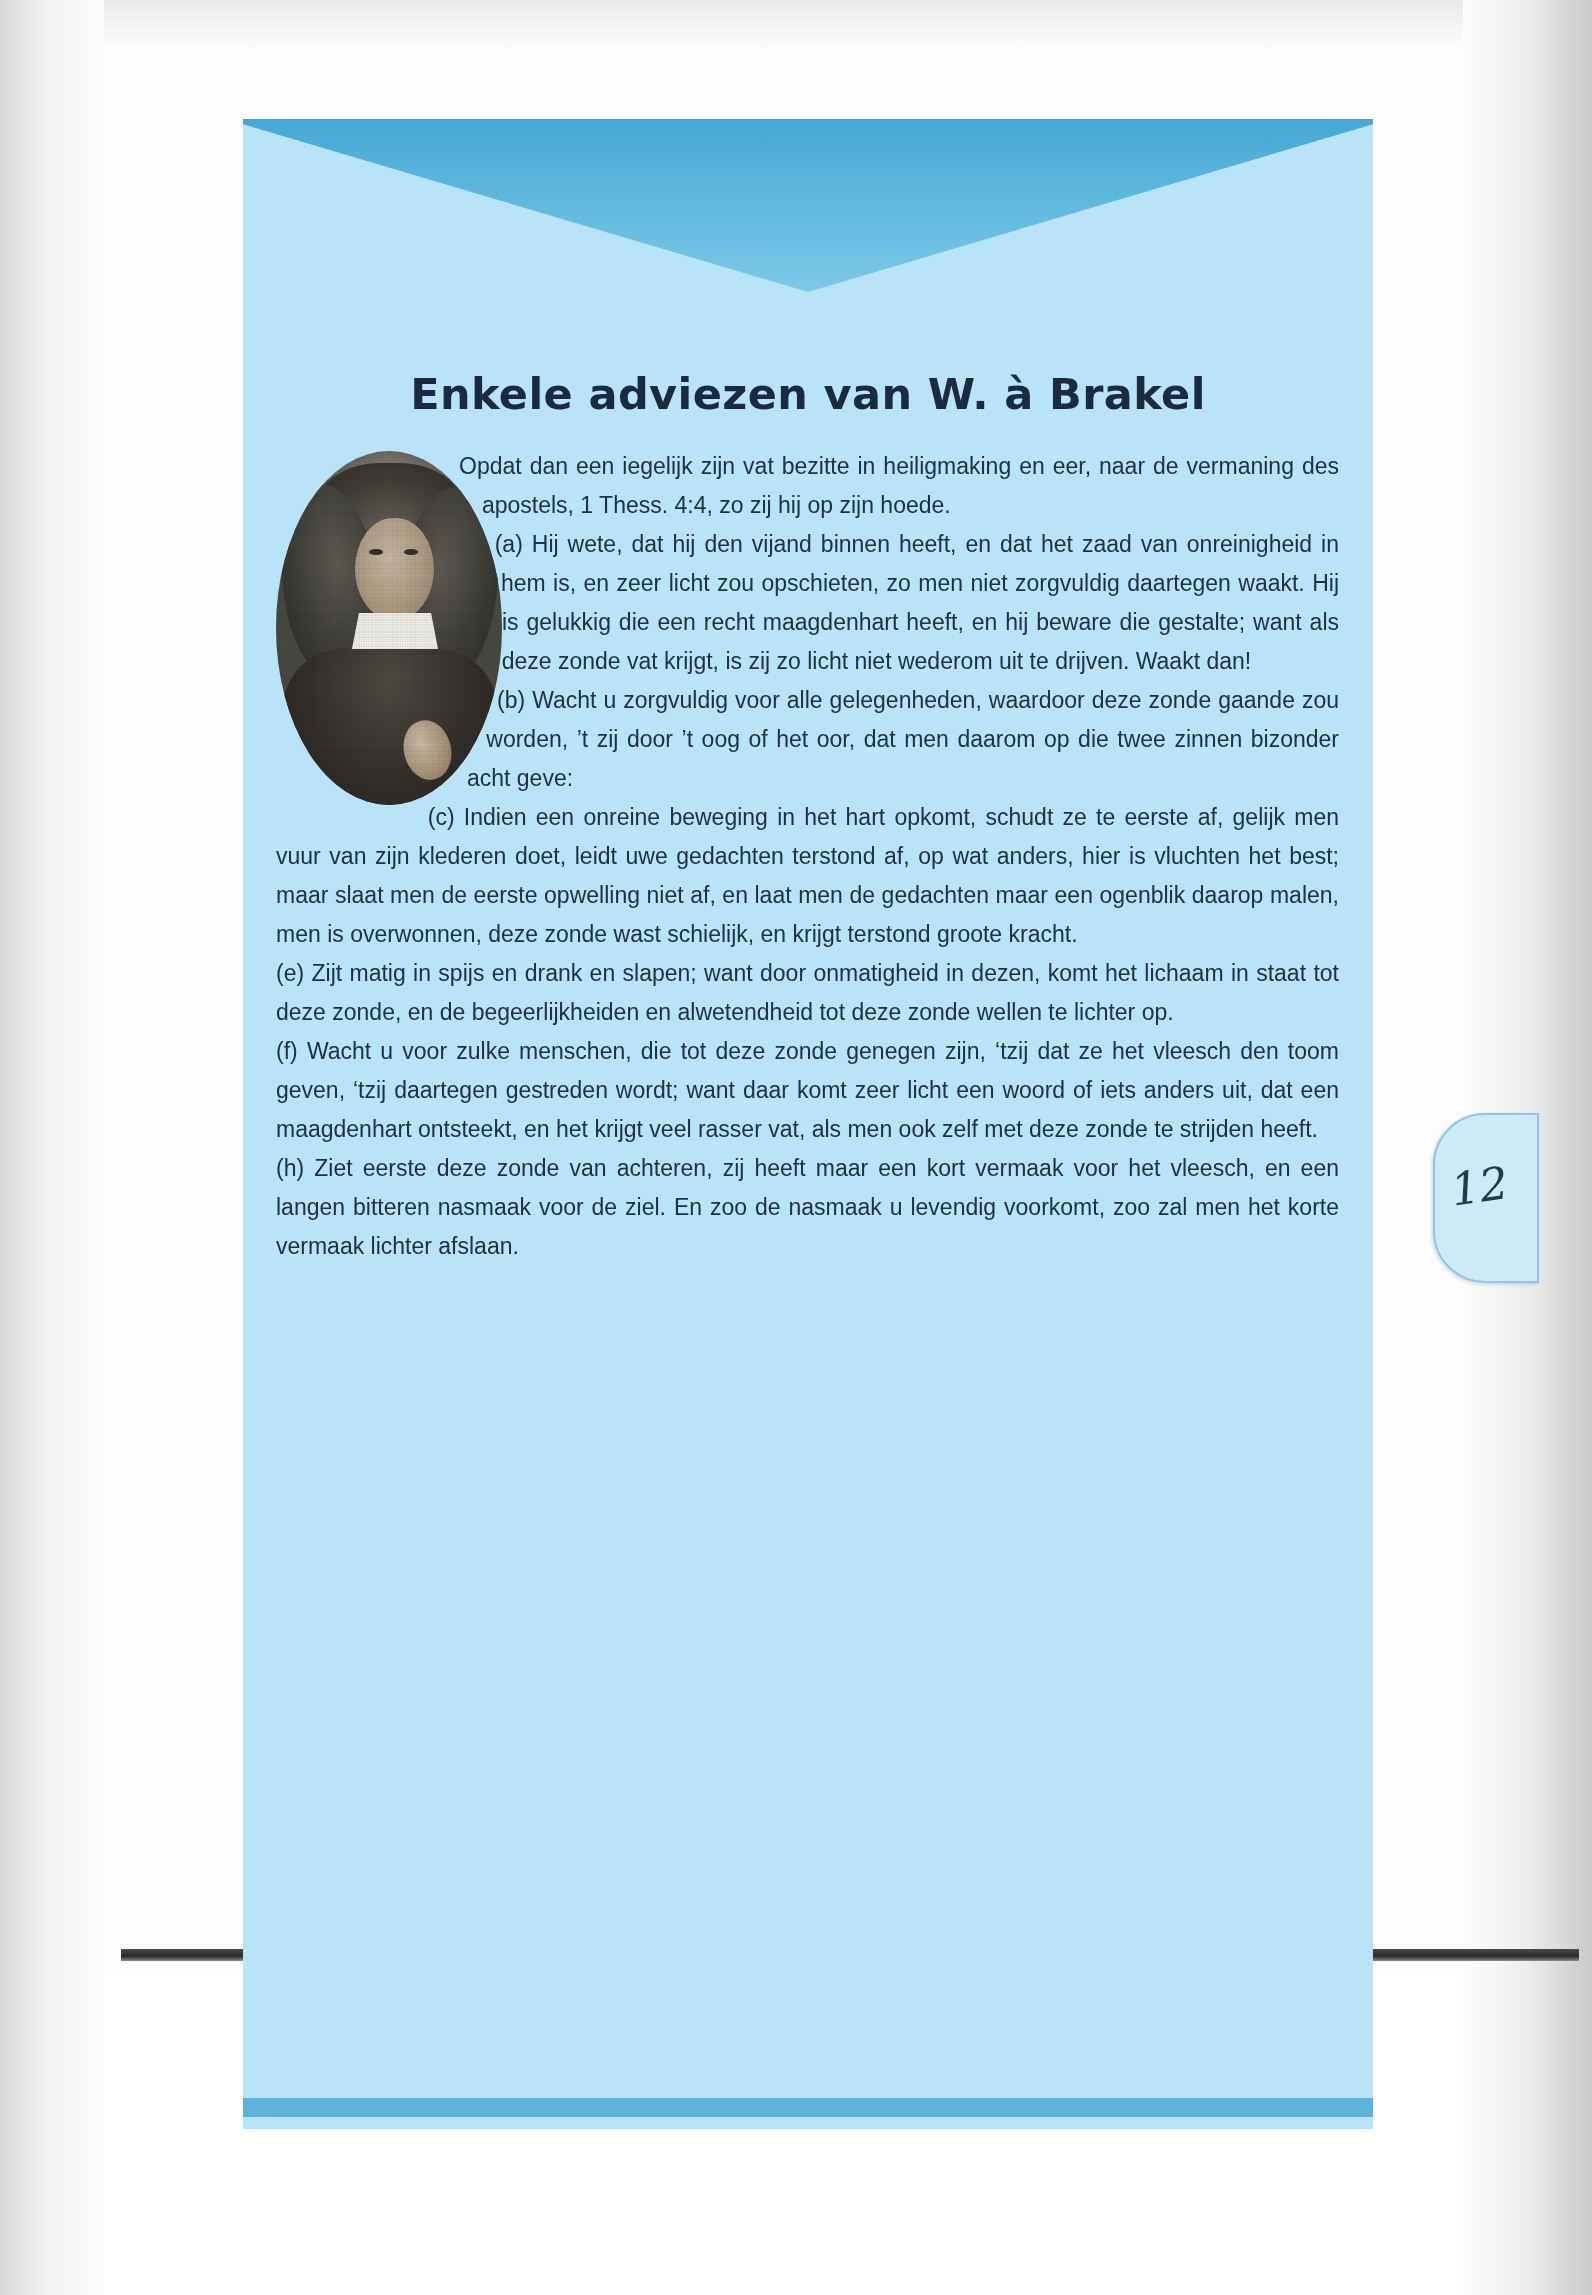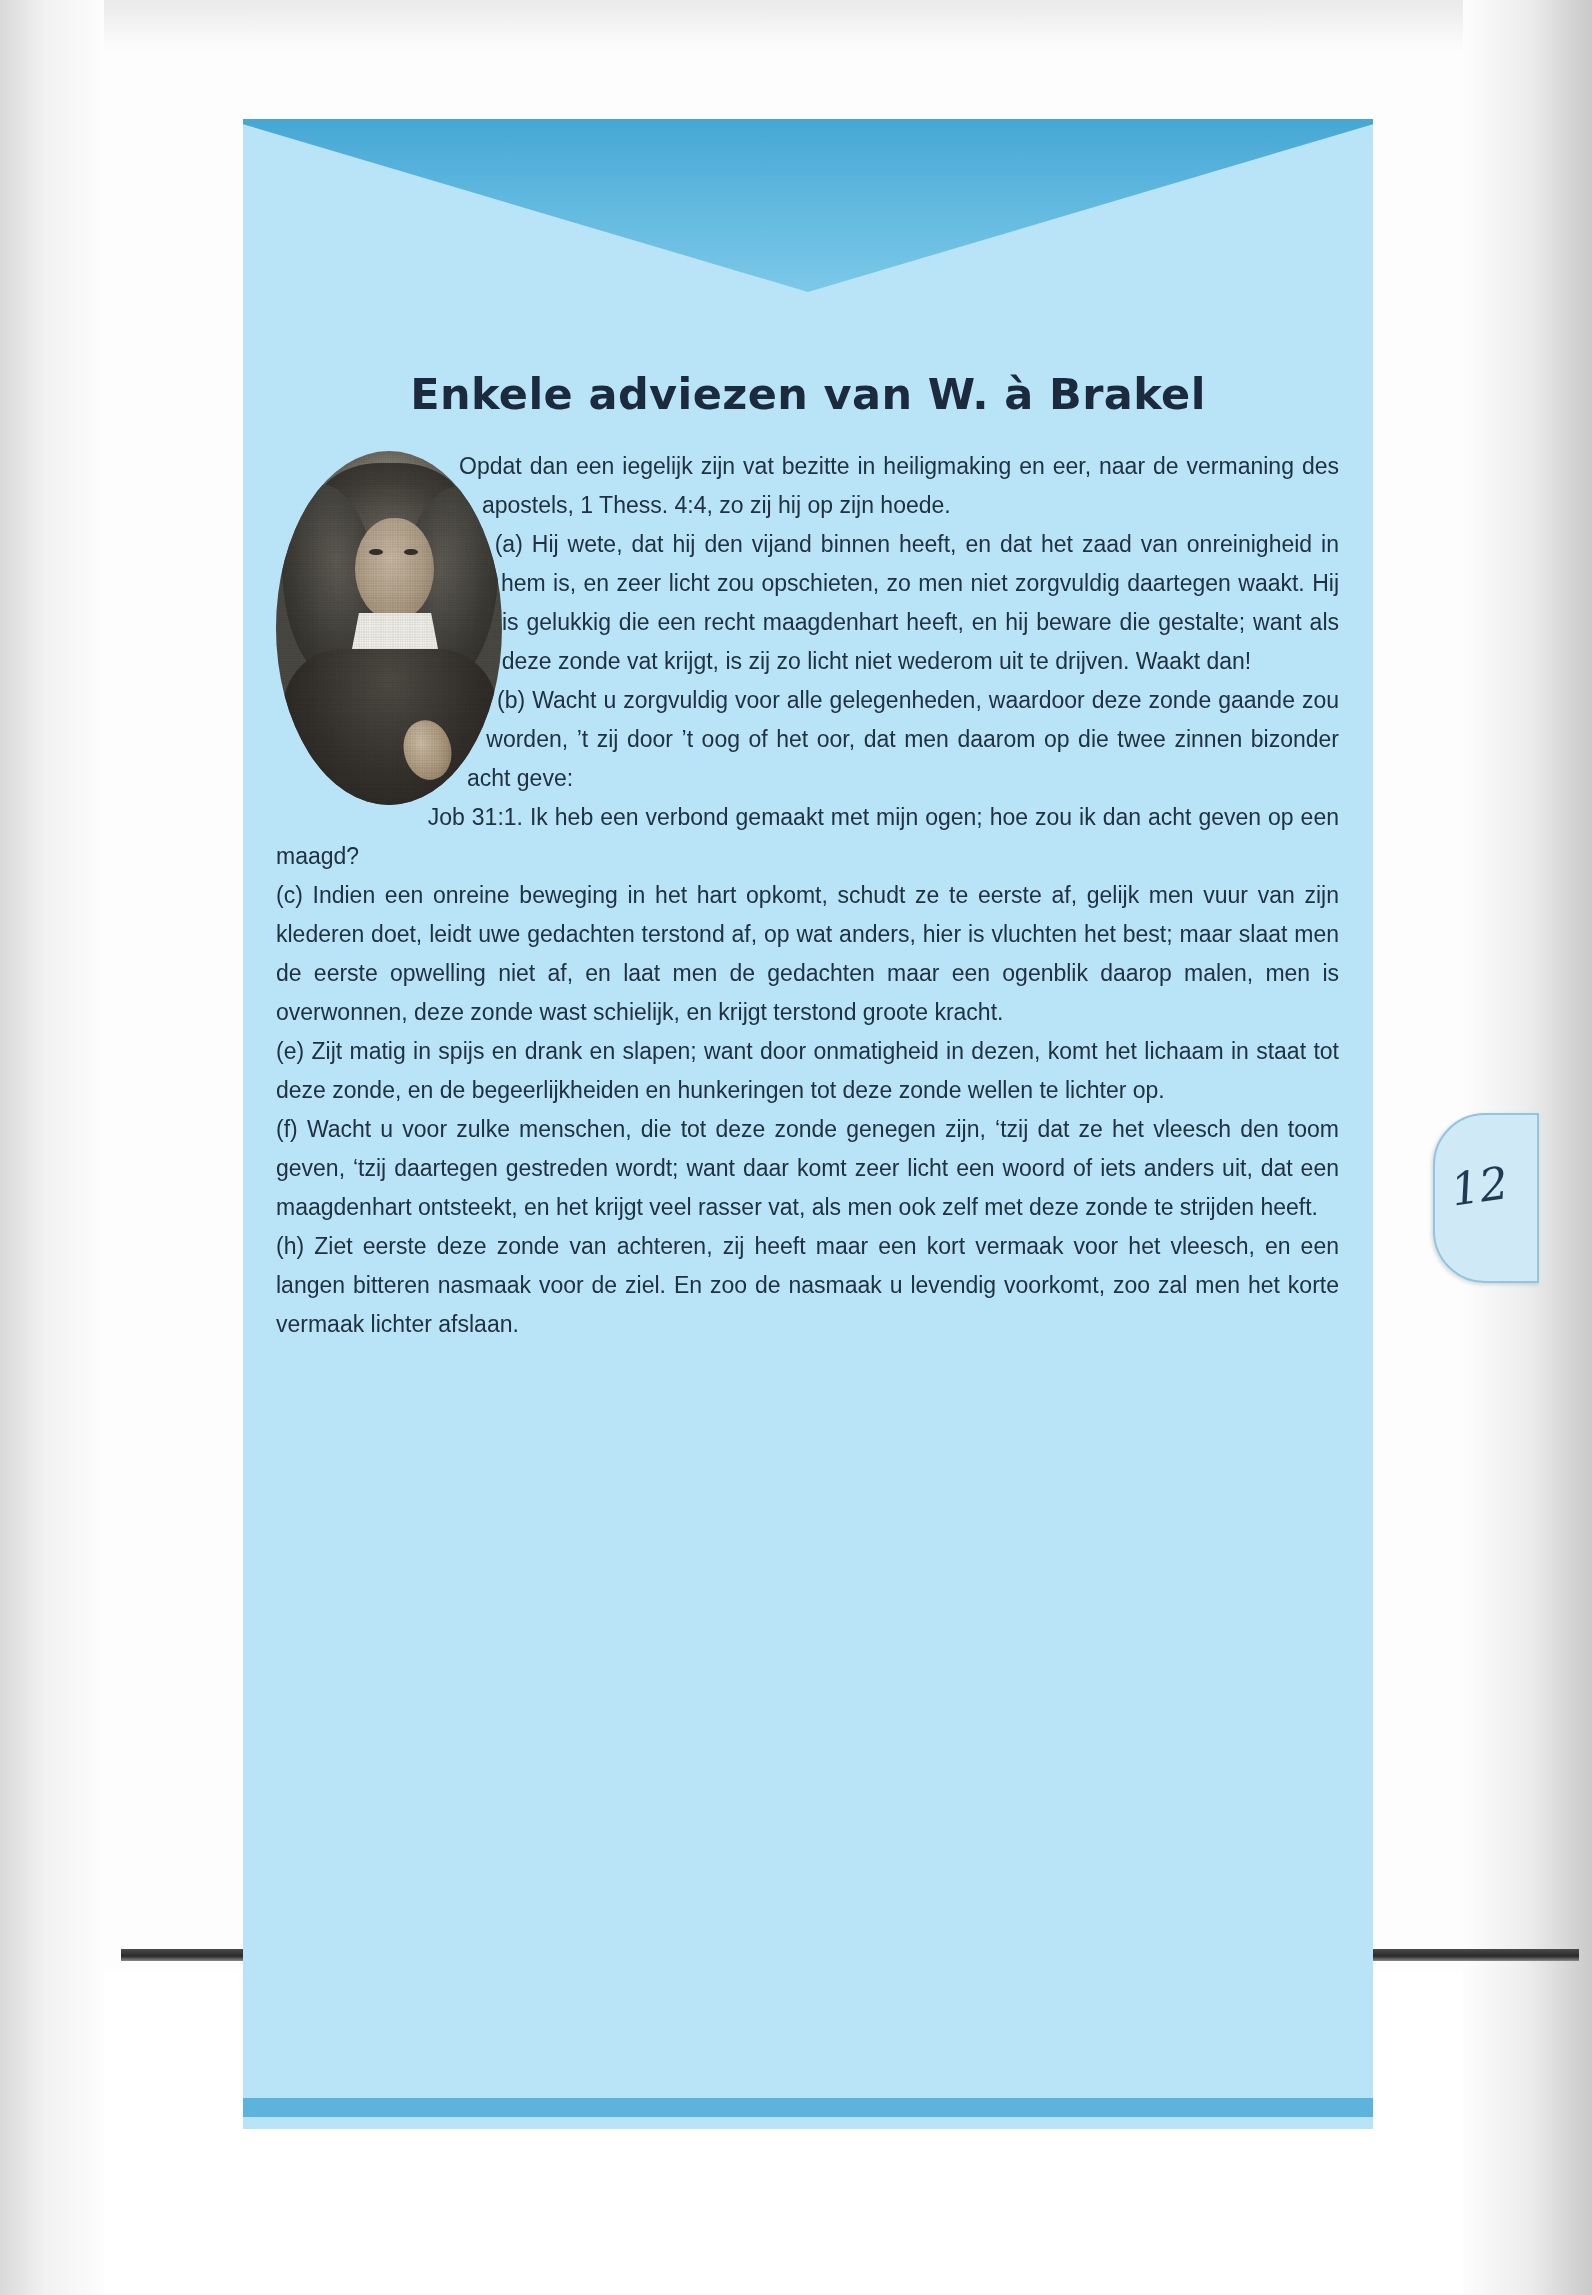--- a/index.html
+++ b/index.html
@@ -265,23 +265,22 @@
           <div class="portrait-collar"></div>
           <div class="portrait-body"></div>
           <div class="portrait-hand"></div>
           <div class="portrait-noise"></div>
         </div>
       </div>
 
       <p>Opdat dan een iegelijk zijn vat bezitte in heiligmaking en eer, naar de vermaning des apostels, 1 Thess. 4:4, zo zij hij op zijn hoede.</p>
       <p>(a) Hij wete, dat hij den vijand binnen heeft, en dat het zaad van onreinigheid in hem is, en zeer licht zou opschieten, zo men niet zorgvuldig daartegen waakt. Hij is gelukkig die een recht maagdenhart heeft, en hij beware die gestalte; want als deze zonde vat krijgt, is zij zo licht niet wederom uit te drijven. Waakt dan!</p>
       <p>(b) Wacht u zorgvuldig voor alle gelegenheden, waardoor deze zonde gaande zou worden, ’t zij door ’t oog of het oor, dat men daarom op die twee zinnen bizonder acht geve:</p>
-      <p>Job 31:1. Ik heb een verbond gemaakt met mijn ogen; hoe zou ik dan acht geven op een maagd?</p>
       <p>(c) Indien een onreine beweging in het hart opkomt, schudt ze te eerste af, gelijk men vuur van zijn klederen doet, leidt uwe gedachten terstond af, op wat anders, hier is vluchten het best; maar slaat men de eerste opwelling niet af, en laat men de gedachten maar een ogenblik daarop malen, men is overwonnen, deze zonde wast schielijk, en krijgt terstond groote kracht.</p>
-      <p>(e) Zijt matig in spijs en drank en slapen; want door onmatigheid in dezen, komt het lichaam in staat tot deze zonde, en de begeerlijkheiden en hunkeringen tot deze zonde wellen te lichter op.</p>
+      <p>(e) Zijt matig in spijs en drank en slapen; want door onmatigheid in dezen, komt het lichaam in staat tot deze zonde, en de begeerlijkheiden en alwetendheid tot deze zonde wellen te lichter op.</p>
       <p>(f) Wacht u voor zulke menschen, die tot deze zonde genegen zijn, ‘tzij dat ze het vleesch den toom geven, ‘tzij daartegen gestreden wordt; want daar komt zeer licht een woord of iets anders uit, dat een maagdenhart ontsteekt, en het krijgt veel rasser vat, als men ook zelf met deze zonde te strijden heeft.</p>
       <p>(h) Ziet eerste deze zonde van achteren, zij heeft maar een kort vermaak voor het vleesch, en een langen bitteren nasmaak voor de ziel. En zoo de nasmaak u levendig voorkomt, zoo zal men het korte vermaak lichter afslaan.</p>
     </div>
 
     <div id="bottom-band"></div>
     <div id="bottom-band2"></div>
   </div>
 
   <div id="page-tab">
     <div id="page-tab-number">12</div>

